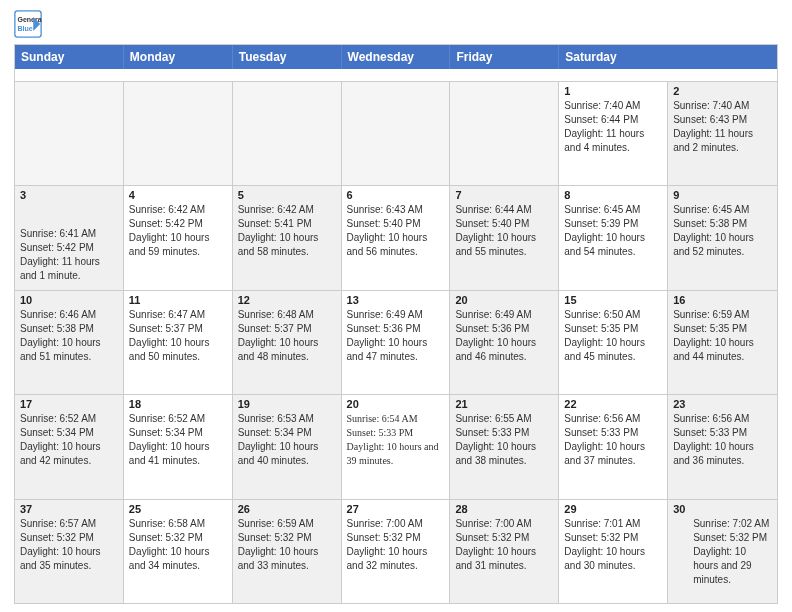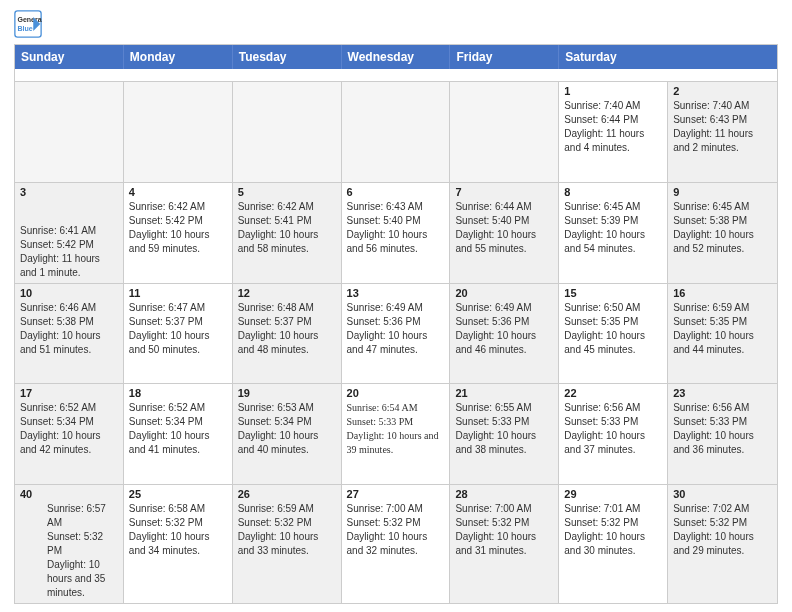--- a/index.html
+++ b/index.html
@@ -301,22 +301,22 @@
           </div>
           <div class="cal-cell shaded">
             <div class="day-num">23</div>
             <div class="day-info" style="white-space: pre-line;">Sunrise: 6:56 AM
 Sunset: 5:33 PM
 Daylight: 10 hours and 36 minutes.</div>
           </div>
         </div>
         <div class="cal-row">
           <div class="cal-cell shaded">
-            <div class="day-num">40</div>
-            <div class="day-info" style="white-space: pre-line; margin-left: 27px;">Sunrise: 6:57 AM
+            <div class="day-num">37</div>
+            <div class="day-info" style="white-space: pre-line;">Sunrise: 6:57 AM
 Sunset: 5:32 PM
 Daylight: 10 hours and 35 minutes.</div>
           </div>
           <div class="cal-cell">
             <div class="day-num">25</div>
             <div class="day-info" style="white-space: pre-line;">Sunrise: 6:58 AM
 Sunset: 5:32 PM
 Daylight: 10 hours and 34 minutes.</div>
           </div>
           <div class="cal-cell shaded">
@@ -338,20 +338,20 @@
 Daylight: 10 hours and 31 minutes.</div>
           </div>
           <div class="cal-cell">
             <div class="day-num">29</div>
             <div class="day-info" style="white-space: pre-line;">Sunrise: 7:01 AM
 Sunset: 5:32 PM
 Daylight: 10 hours and 30 minutes.</div>
           </div>
           <div class="cal-cell shaded">
             <div class="day-num">30</div>
-            <div class="day-info" style="white-space: pre-line;">Sunrise: 7:02 AM
+            <div class="day-info" style="white-space: pre-line; margin-left: 20px;">Sunrise: 7:02 AM
 Sunset: 5:32 PM
 Daylight: 10 hours and 29 minutes.</div>
           </div>
         </div>
       </div>
   </div>
 </div>
 
 </body></html>

